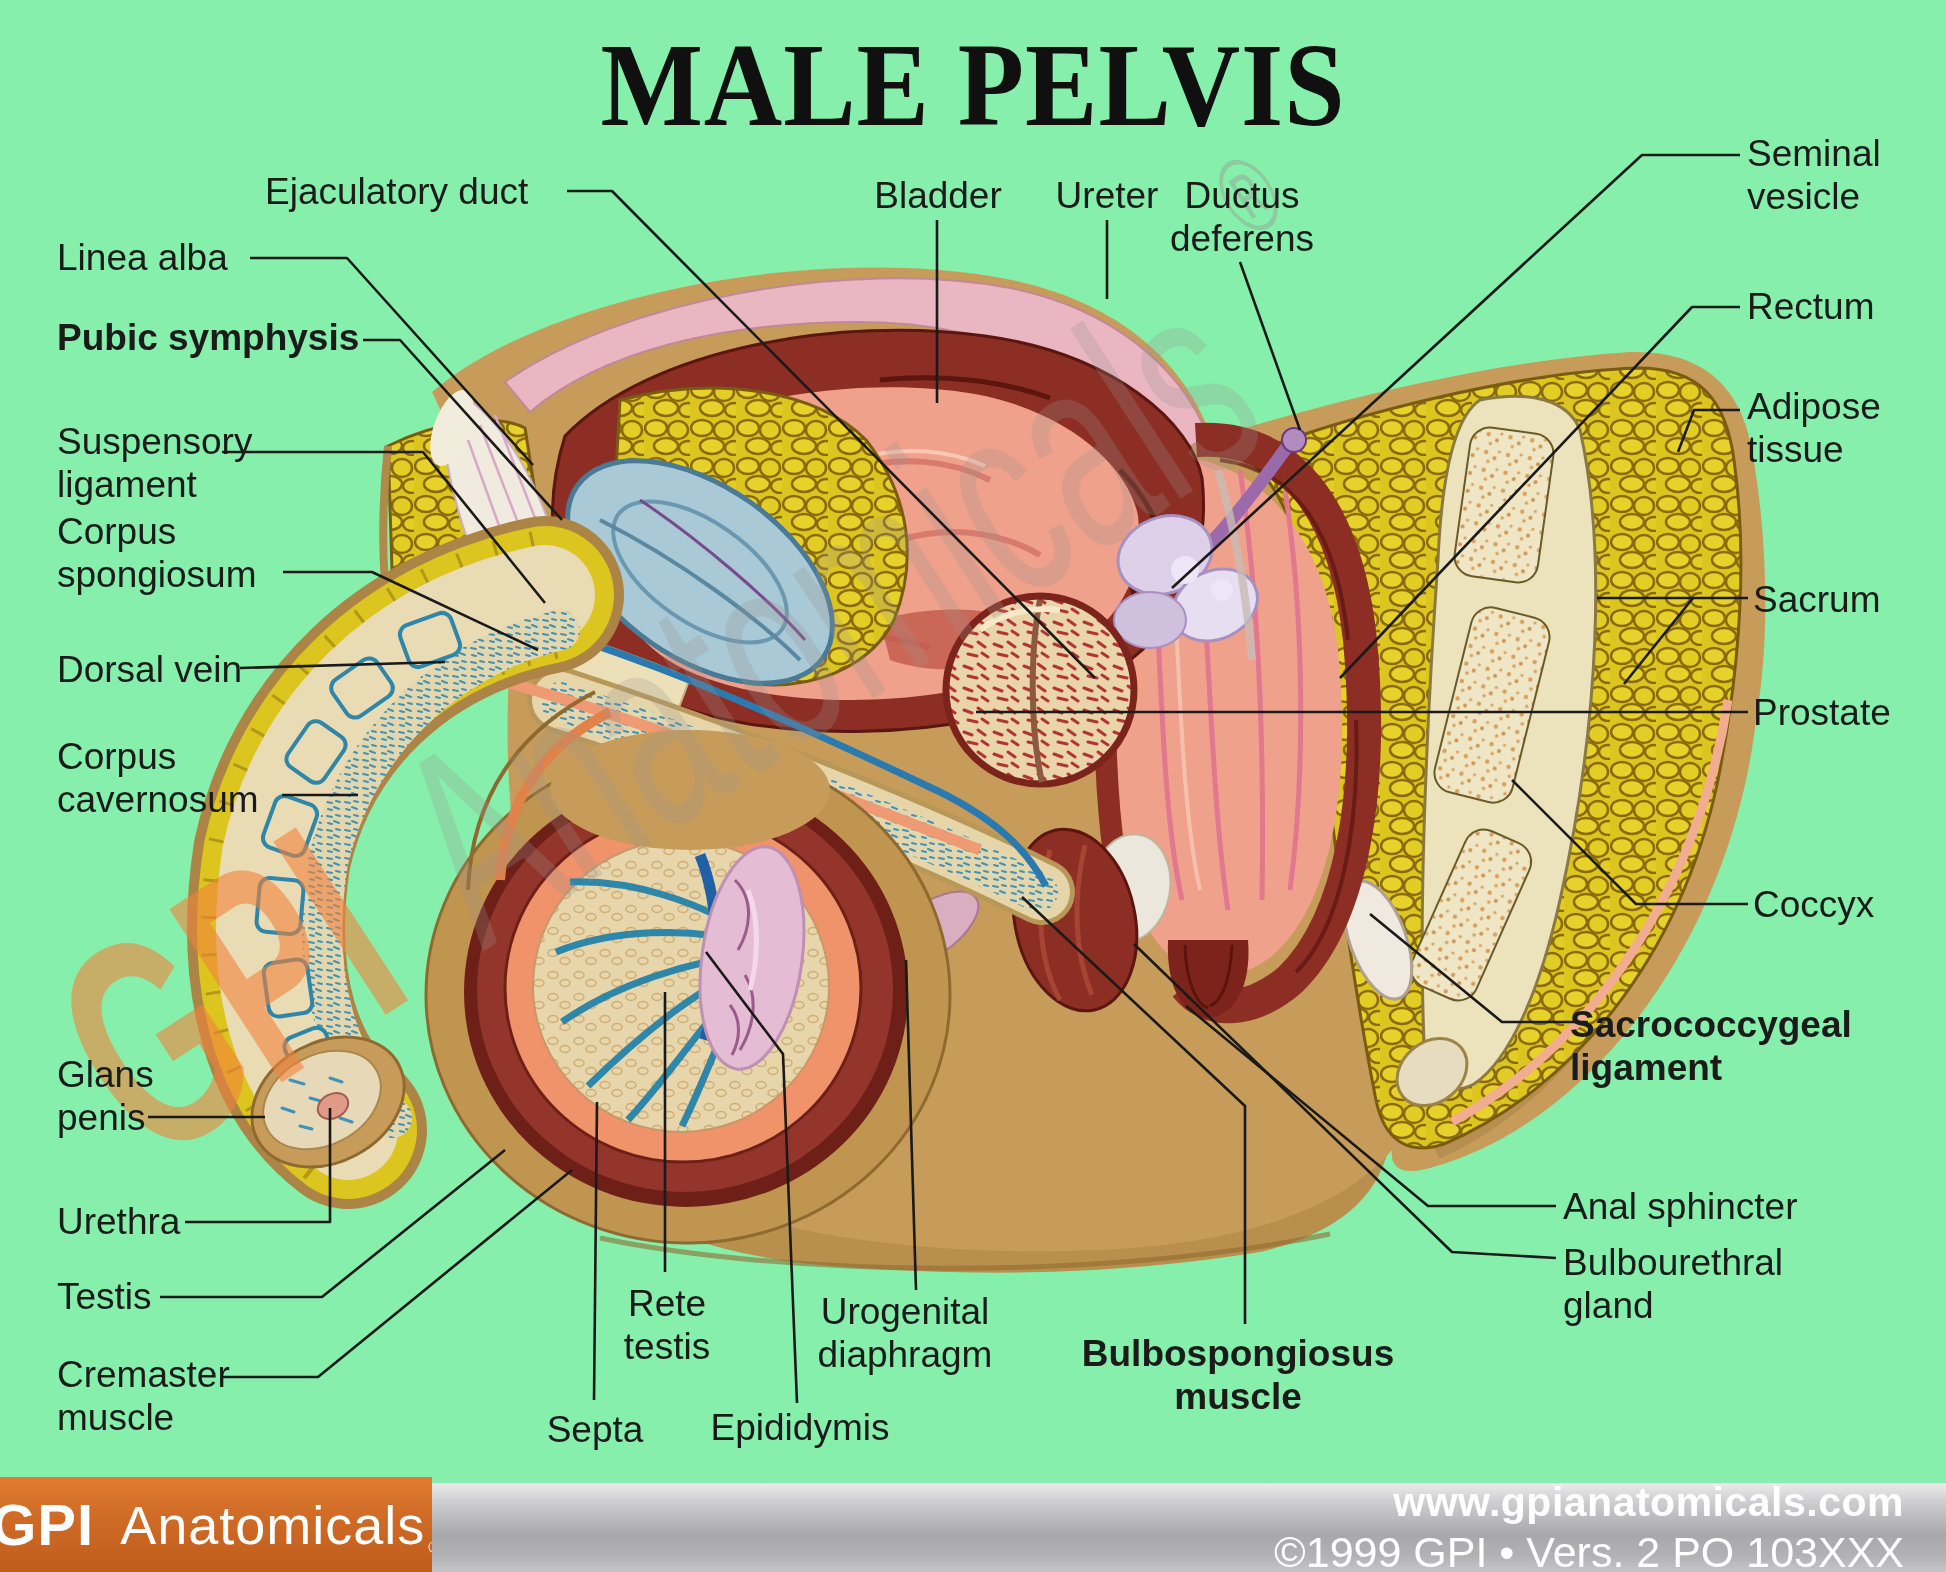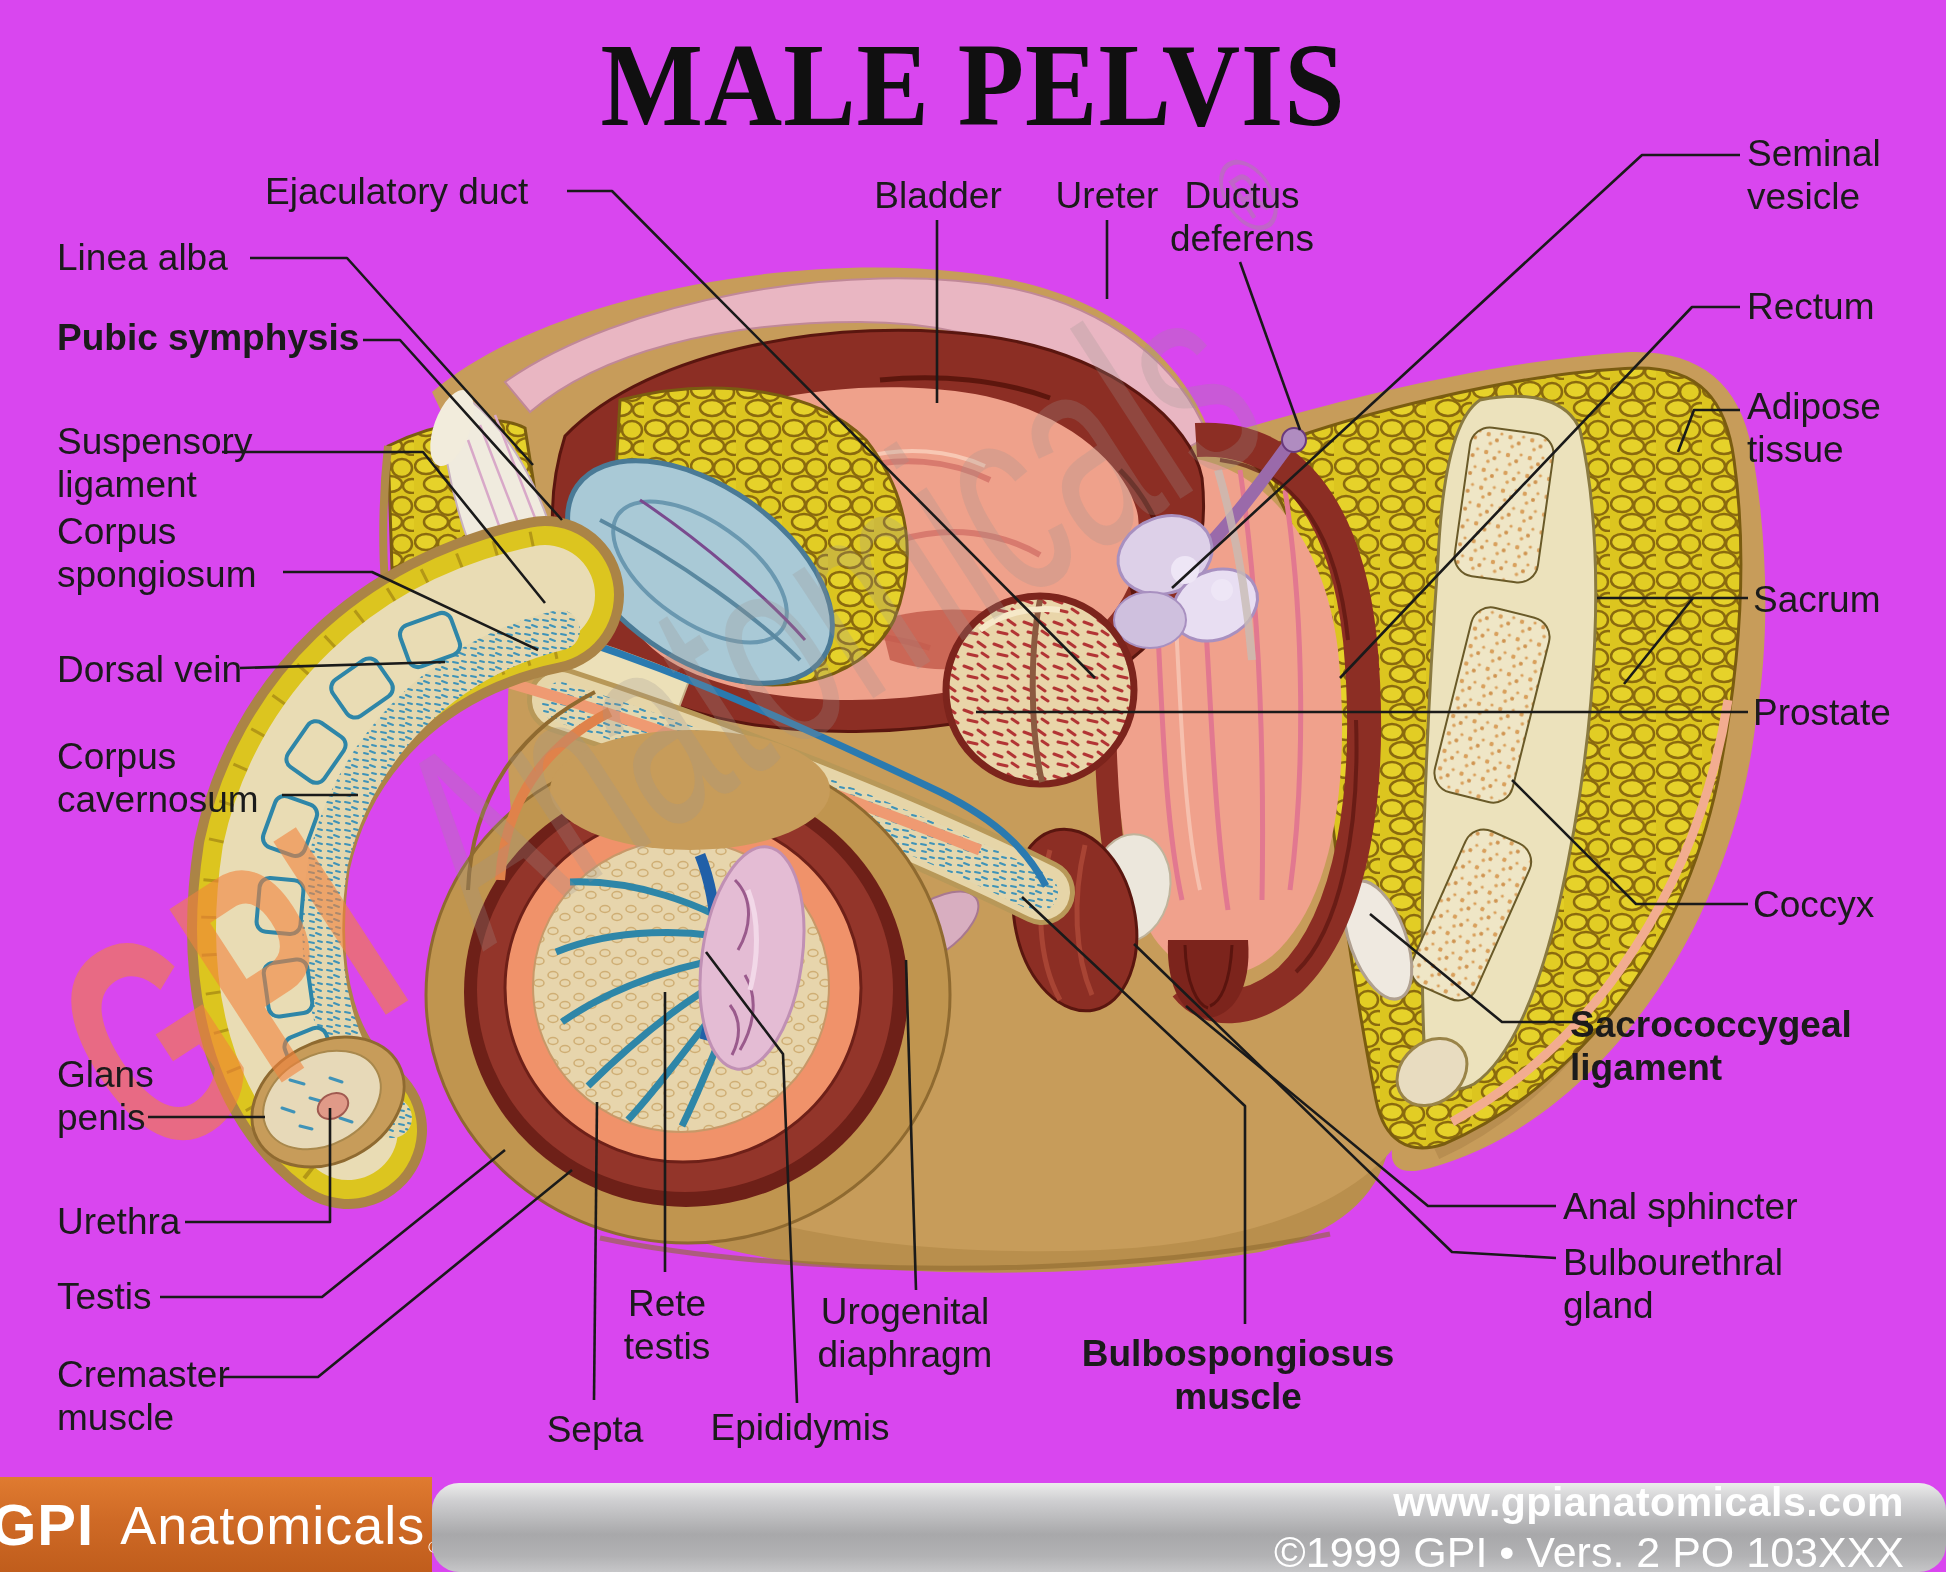--- a/index.html
+++ b/index.html
@@ -1,34 +1,34 @@
 <!DOCTYPE html>
 <html><head>
 <meta charset="utf-8">
 <style>
   html,body{margin:0;padding:0;background:#ffffff;}
-  .poster{position:relative;width:1946px;height:1572px;background:#d946ef;overflow:hidden;
+  .poster{position:relative;width:1946px;height:1572px;background:#86efac;overflow:hidden;
           font-family:"Liberation Sans",sans-serif;}
   .title{position:absolute;left:0;top:18px;width:100%;text-align:center;
          font-family:"Liberation Serif",serif;font-weight:bold;font-size:118px;
          letter-spacing:1px;color:#101010;transform:scaleX(.92);transform-origin:center;}
   svg.layer{position:absolute;left:0;top:0;}
   .lbl{position:absolute;font-size:37px;line-height:43px;color:#1b1b1b;white-space:pre-line;}
   .lbl.ctr{text-align:center;}
   .footer-orange{position:absolute;left:0;top:1477px;width:432px;height:95px;
      background:linear-gradient(180deg,#e07b30 0%,#cf6a26 45%,#c05d1c 100%);
      display:flex;align-items:center;justify-content:center;color:#fff;}
   .footer-orange .gpi{font-size:58px;font-weight:bold;letter-spacing:1px;}
   .footer-orange .bar{width:3px;height:66px;background:#ffffff;margin:0 12px 0 14px;}
   .footer-orange .anat{font-size:54px;font-weight:400;letter-spacing:1px;}
   .footer-orange .reg{font-size:17px;align-self:flex-end;margin:0 0 14px 3px;}
   .footer-silver{position:absolute;left:432px;top:1483px;width:1514px;height:89px;
      background:linear-gradient(180deg,#ececec 0%,#cfcfd1 20%,#a8a8aa 58%,#b2b2b4 82%,#c6c6c8 100%);
      display:flex;flex-direction:column;align-items:flex-end;justify-content:center;
-     padding-right:42px;box-sizing:border-box;color:#ffffff;border-radius:27px;}
+     padding-right:42px;box-sizing:border-box;color:#ffffff;}
   .footer-silver .url{font-size:41px;font-weight:bold;letter-spacing:.5px;}
   .footer-silver .copy{font-size:43px;font-weight:400;margin-top:2px;}
 </style>
 </head>
 <body>
 
 <div class="poster">
 
   <div class="title">MALE PELVIS</div>
 

